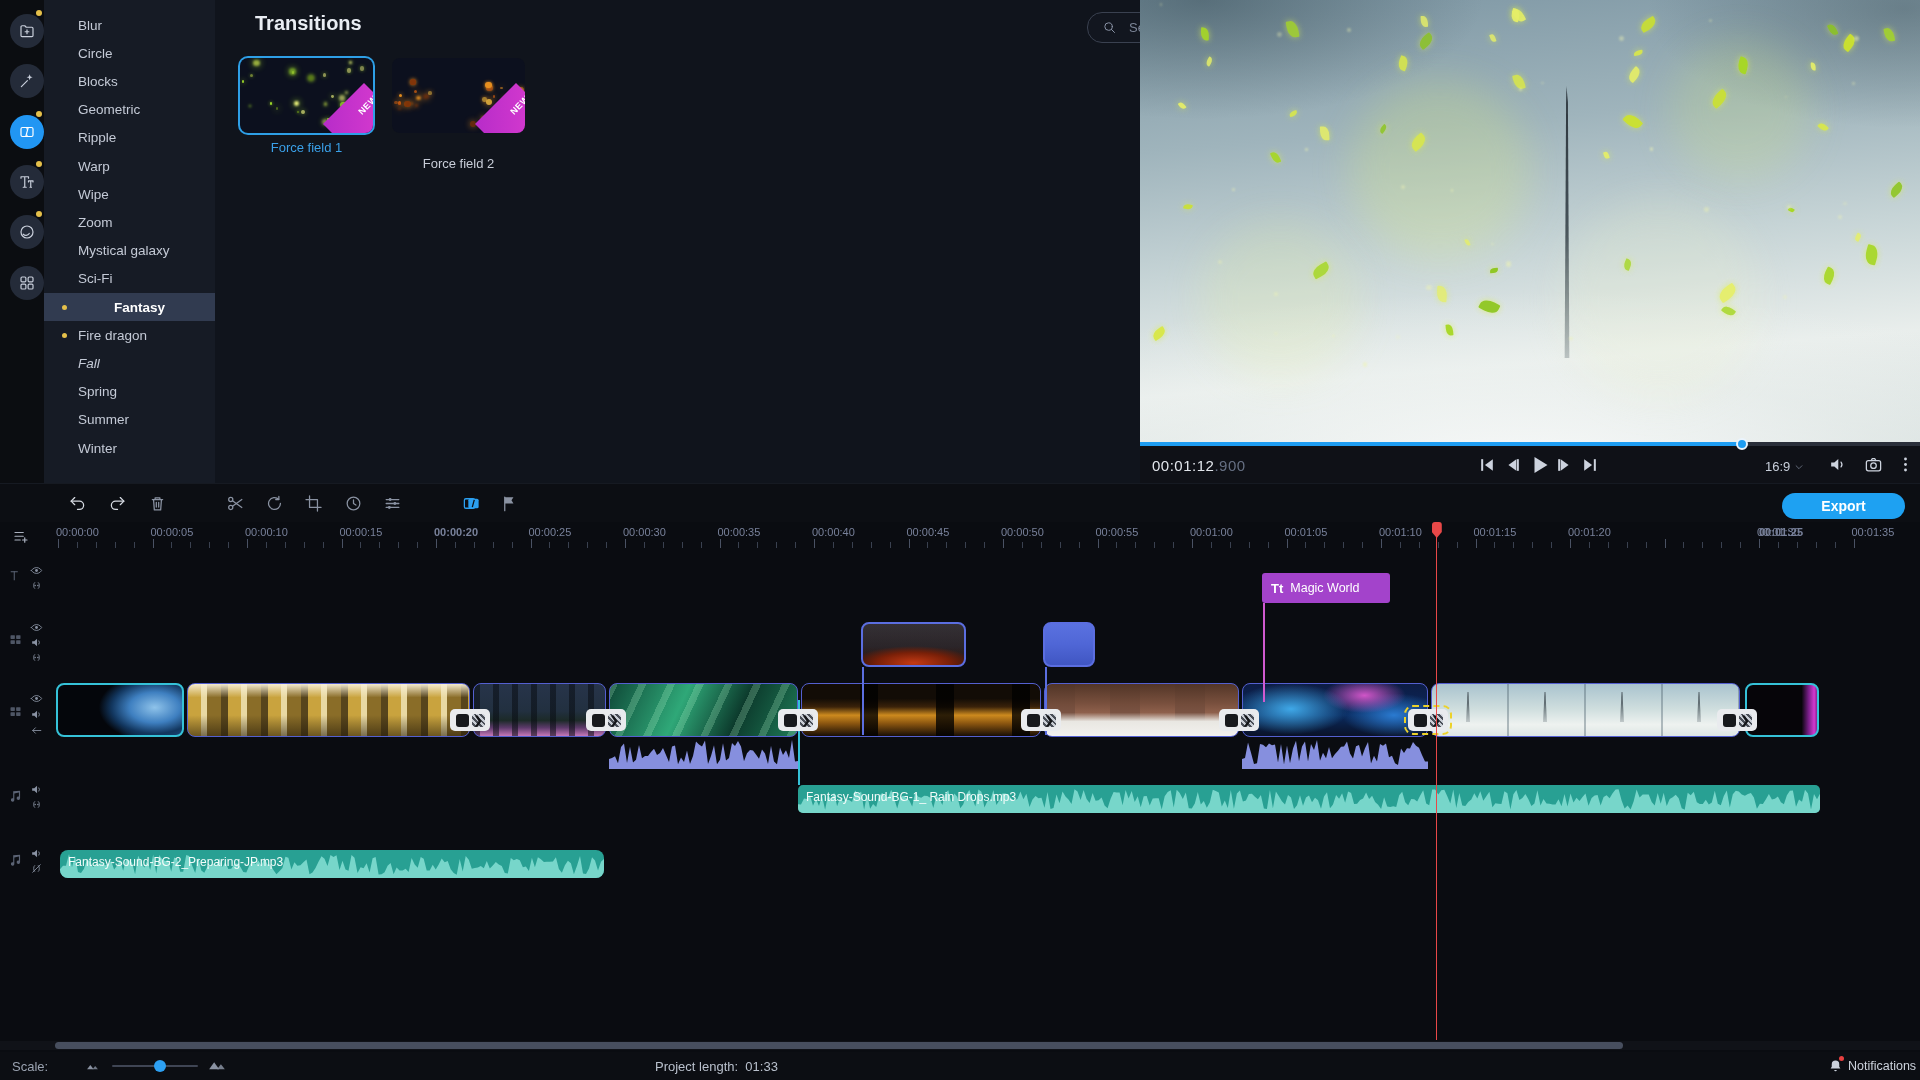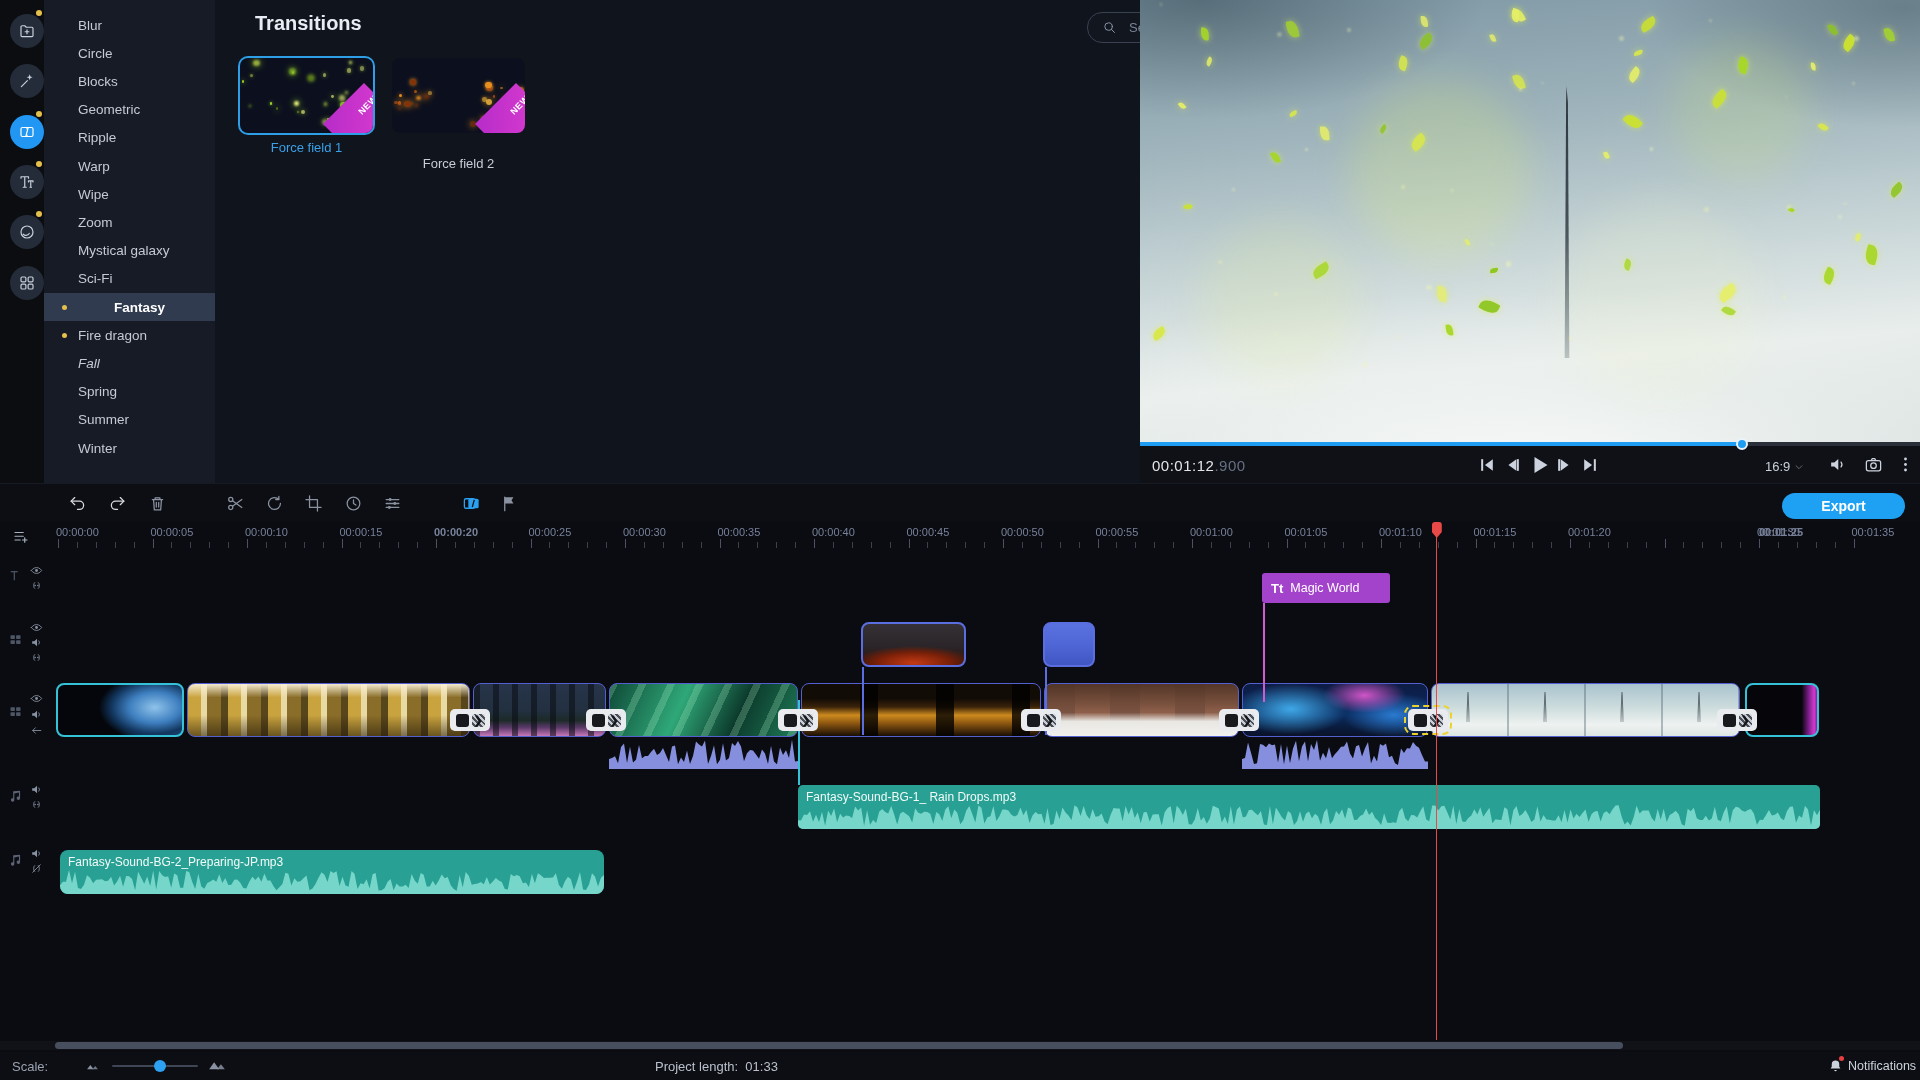--- a/index.html
+++ b/index.html
@@ -108,21 +108,21 @@
 
   #titleclip{left:1262px;top:51px;width:128px;height:30px;border-radius:3px;background:#a343cb;
              display:flex;align-items:center;cursor:pointer;z-index:4;}
   #titleclip .tt{color:#fff;font-size:13px;font-weight:bold;margin:0 7px 0 9px;}
   #titleclip .tl{color:#fff;font-size:12.5px;}
   .ovclip{position:absolute;top:100px;height:45px;border-radius:8px;border:2px solid #5b6ee0;box-sizing:border-box;z-index:4;cursor:pointer;}
   .ov1{background:radial-gradient(80% 55% at 50% 95%, #c43a14 0%, #7a2008 45%, rgba(40,14,6,.3) 75%),linear-gradient(180deg,#3a3f49 0%,#2c2f38 55%,#331408 100%);}
   .ov2{background:linear-gradient(180deg,#5a71e0 0%,#4f66d6 50%,#4056c2 100%);}
   .vline{position:absolute;width:1.5px;z-index:3;}
   .wavestrip{position:absolute;top:215px;height:32px;z-index:2;}
-  .audioclip{position:absolute;height:44px;border-radius:5px;background:#28a093;overflow:hidden;cursor:pointer;z-index:4;}
+  .audioclip{position:absolute;height:28px;border-radius:5px;background:#28a093;overflow:hidden;cursor:pointer;z-index:4;}
   .audioclip .alabel{position:absolute;left:8px;top:5px;font-size:12px;color:#f2fbf9;z-index:2;white-space:nowrap;}
   .audioclip svg{position:absolute;left:0;bottom:0;}
   #playhead{top:4px;width:1.5px;height:514px;background:#e84848;z-index:9;}
   #ph-handle{top:0;width:10px;height:16px;background:#e84848;border-radius:3px;
              clip-path:polygon(0 0,100% 0,100% 62%,50% 100%,0 62%);z-index:10;}
   #hscroll-track{left:0;top:519px;width:1920px;height:9px;background:#101218;}
   #hscroll{left:55px;top:1px;width:1568px;height:7px;border-radius:4px;background:#474e5e;cursor:pointer;}
 
   
   #statusbar{left:0;top:1052px;width:1920px;height:28px;background:#0c0e13;}

